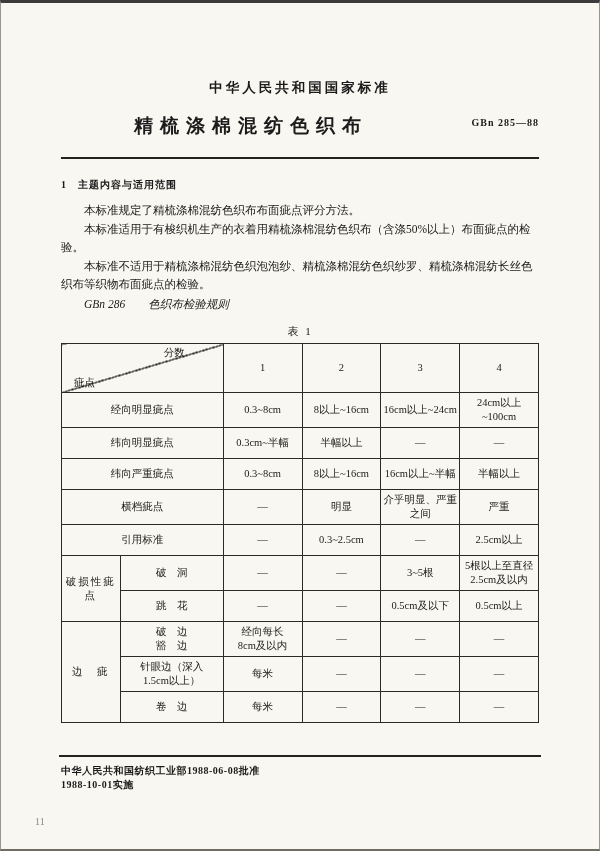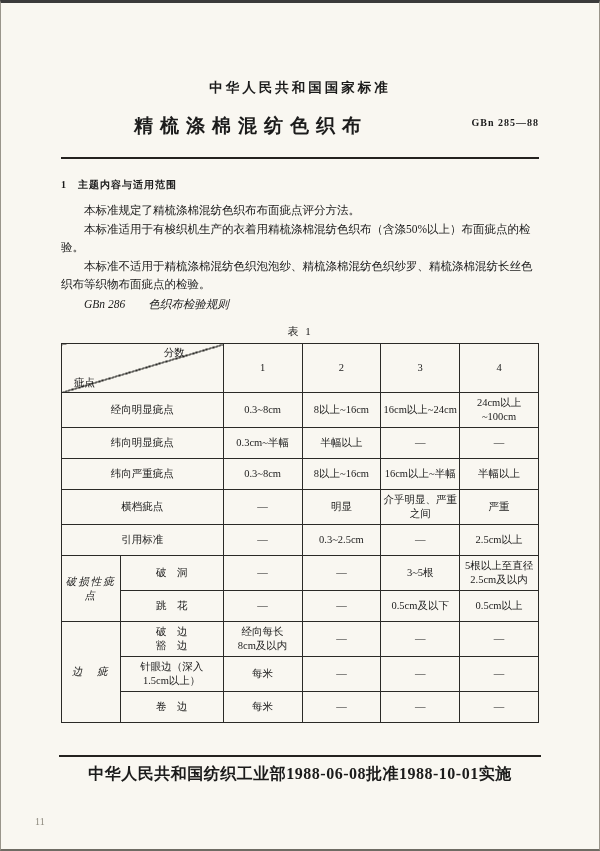--- a/index.html
+++ b/index.html
@@ -75,32 +75,33 @@
   .corner {
     position: relative;
     background: linear-gradient(to bottom right,
       transparent calc(50% - 0.7px),
       #2b2a27 calc(50% - 0.7px),
       #2b2a27 calc(50% + 0.7px),
       transparent calc(50% + 0.7px));
   }
   .corner-top { position: absolute; top: 2px; right: 38px; }
   .corner-bottom { position: absolute; bottom: 2px; left: 12px; }
-  .grp { letter-spacing: 2px; font-style: italic; }
+  .grp { letter-spacing: 2px; }
 
   
   .footer-block { position: absolute; left: 0; right: 0; top: 752px; }
   .footer-rule { height: 2px; background: #24221f; margin: 0 58px; }
   .footer-line {
     display: flex;
-    justify-content: center;
+    justify-content: flex-end;
     padding: 7px 60px 0;
-    font-size: 16px;
+    font-size: 10px;
     font-weight: 700;
     letter-spacing: 0.5px;
+    flex-direction: column;
   }
   .page-number {
     position: absolute;
     left: 34px;
     bottom: 22px;
     font-size: 10px;
     color: #8d897e;
   }
 </style>
 </head>

